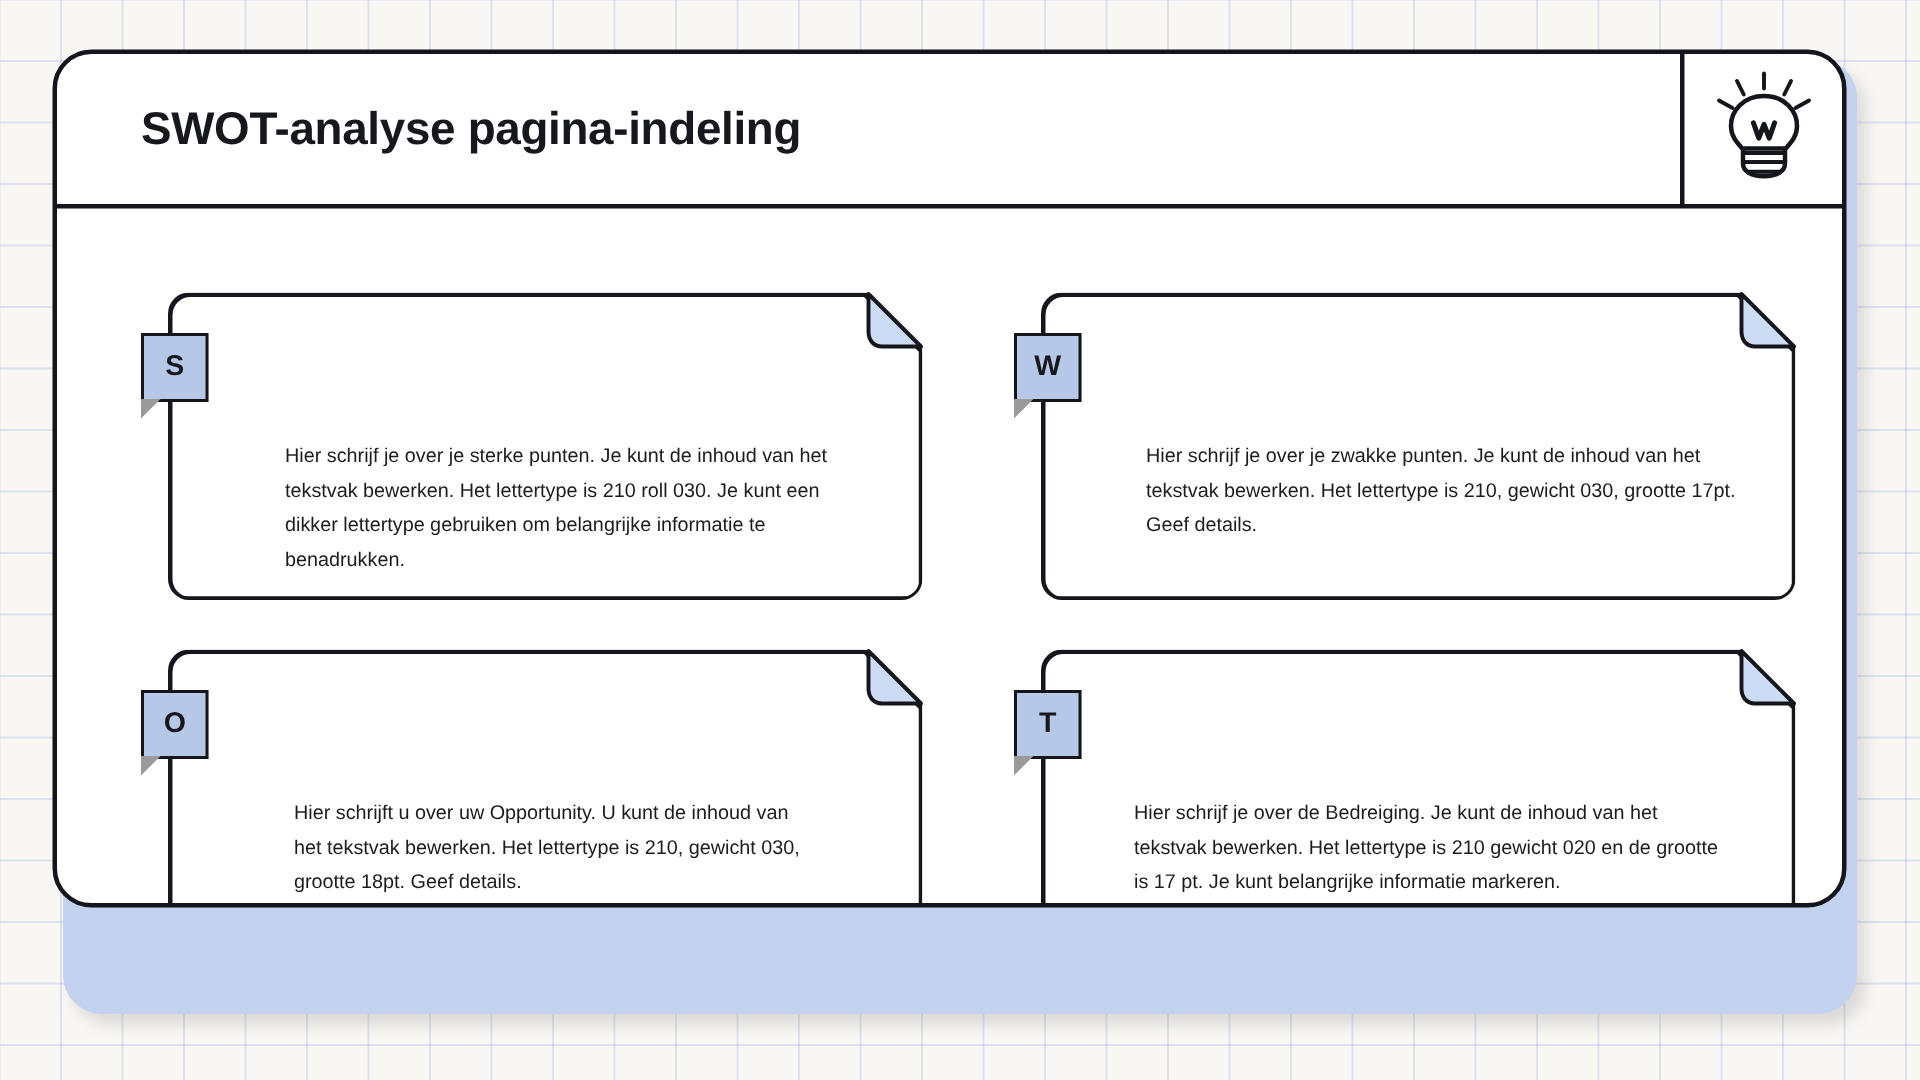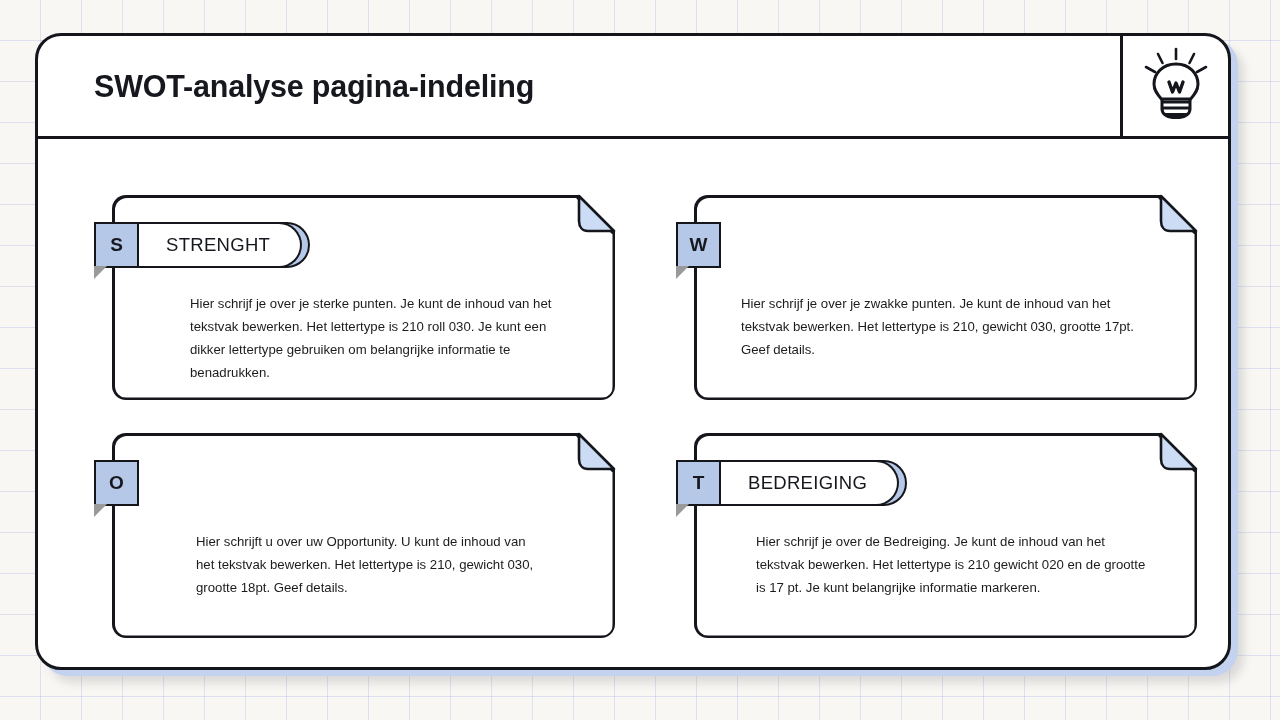--- a/index.html
+++ b/index.html
@@ -36,21 +36,21 @@
     height: 637px;
     border-radius: 26px;
     background: #c3d3ef;
     box-shadow: 6px 7px 9px rgba(120,120,120,0.22);
   }
   #slide {
     position: absolute;
     left: 35px;
     top: 33px;
     width: 1196px;
-    height: 637px;
+    height: 572px;
     border-radius: 26px;
     border: 3.5px solid #14161c;
     background: #ffffff;
     box-sizing: border-box;
     overflow: hidden;
   }
 
   
   #slide-header {
     position: absolute;
@@ -218,21 +218,21 @@
   .card-text {
     position: absolute;
     top: 97px;
     font-size: 13.2px;
     line-height: 23px;
     color: #1c1c1c;
     font-weight: 500;
     z-index: 3;
   }
   .card-wrap.col-a .card-text { left: 78px; right: 40px; }
-  .card-wrap.col-b .card-text { left: 47px; right: 40px; }
+  .card-wrap.col-b .card-text { left: 70px; right: 40px; }
   .card-wrap.row-2.col-a .card-text { left: 84px; right: 70px; }
   .card-wrap.row-2.col-b .card-text { left: 62px; right: 50px; }
 </style>
 </head>
 <body>
 
 <div id="grid-bg"></div>
 
 <div id="slide-shadow"></div>
 
@@ -272,24 +272,20 @@
         <div class="outline"></div>
         <div class="fill"></div>
         <span class="fold">
           <svg width="40" height="40" viewBox="0 0 40 40">
             <path d="M3 2 L38 37 L12 37 C6.5 37 3 33 3 27 Z" fill="#ccdcf4" stroke="#14161c" stroke-width="2.6" stroke-linejoin="round"></path>
           </svg>
         </span>
       </div>
       <div class="card-head">
         <div class="badge">S<span class="badge-fold"></span></div>
-        <div class="pill-holder">
-          <div class="pill-shadow" style="width: 163px;"></div>
-          <div class="pill">STRENGHT</div>
-        </div>
       </div>
       <div class="card-text">Hier schrijf je over je sterke punten. Je kunt de inhoud van het tekstvak bewerken. Het lettertype is 210 roll 030. Je kunt een dikker lettertype gebruiken om belangrijke informatie te benadrukken.</div>
     </div>
 
     <div class="card-wrap row-1 col-b">
       <div class="card-body">
         <div class="outline"></div>
         <div class="fill"></div>
         <span class="fold">
           <svg width="40" height="40" viewBox="0 0 40 40">
@@ -324,22 +320,18 @@
         <div class="outline"></div>
         <div class="fill"></div>
         <span class="fold">
           <svg width="40" height="40" viewBox="0 0 40 40">
             <path d="M3 2 L38 37 L12 37 C6.5 37 3 33 3 27 Z" fill="#ccdcf4" stroke="#14161c" stroke-width="2.6" stroke-linejoin="round"></path>
           </svg>
         </span>
       </div>
       <div class="card-head">
         <div class="badge">T<span class="badge-fold"></span></div>
-        <div class="pill-holder">
-          <div class="pill-shadow" style="width: 178px;"></div>
-          <div class="pill">BEDREIGING</div>
-        </div>
       </div>
       <div class="card-text">Hier schrijf je over de Bedreiging. Je kunt de inhoud van het tekstvak bewerken. Het lettertype is 210 gewicht 020 en de grootte is 17 pt. Je kunt belangrijke informatie markeren.</div>
     </div>
 
   </div>
 </div>
 
 </body></html>

